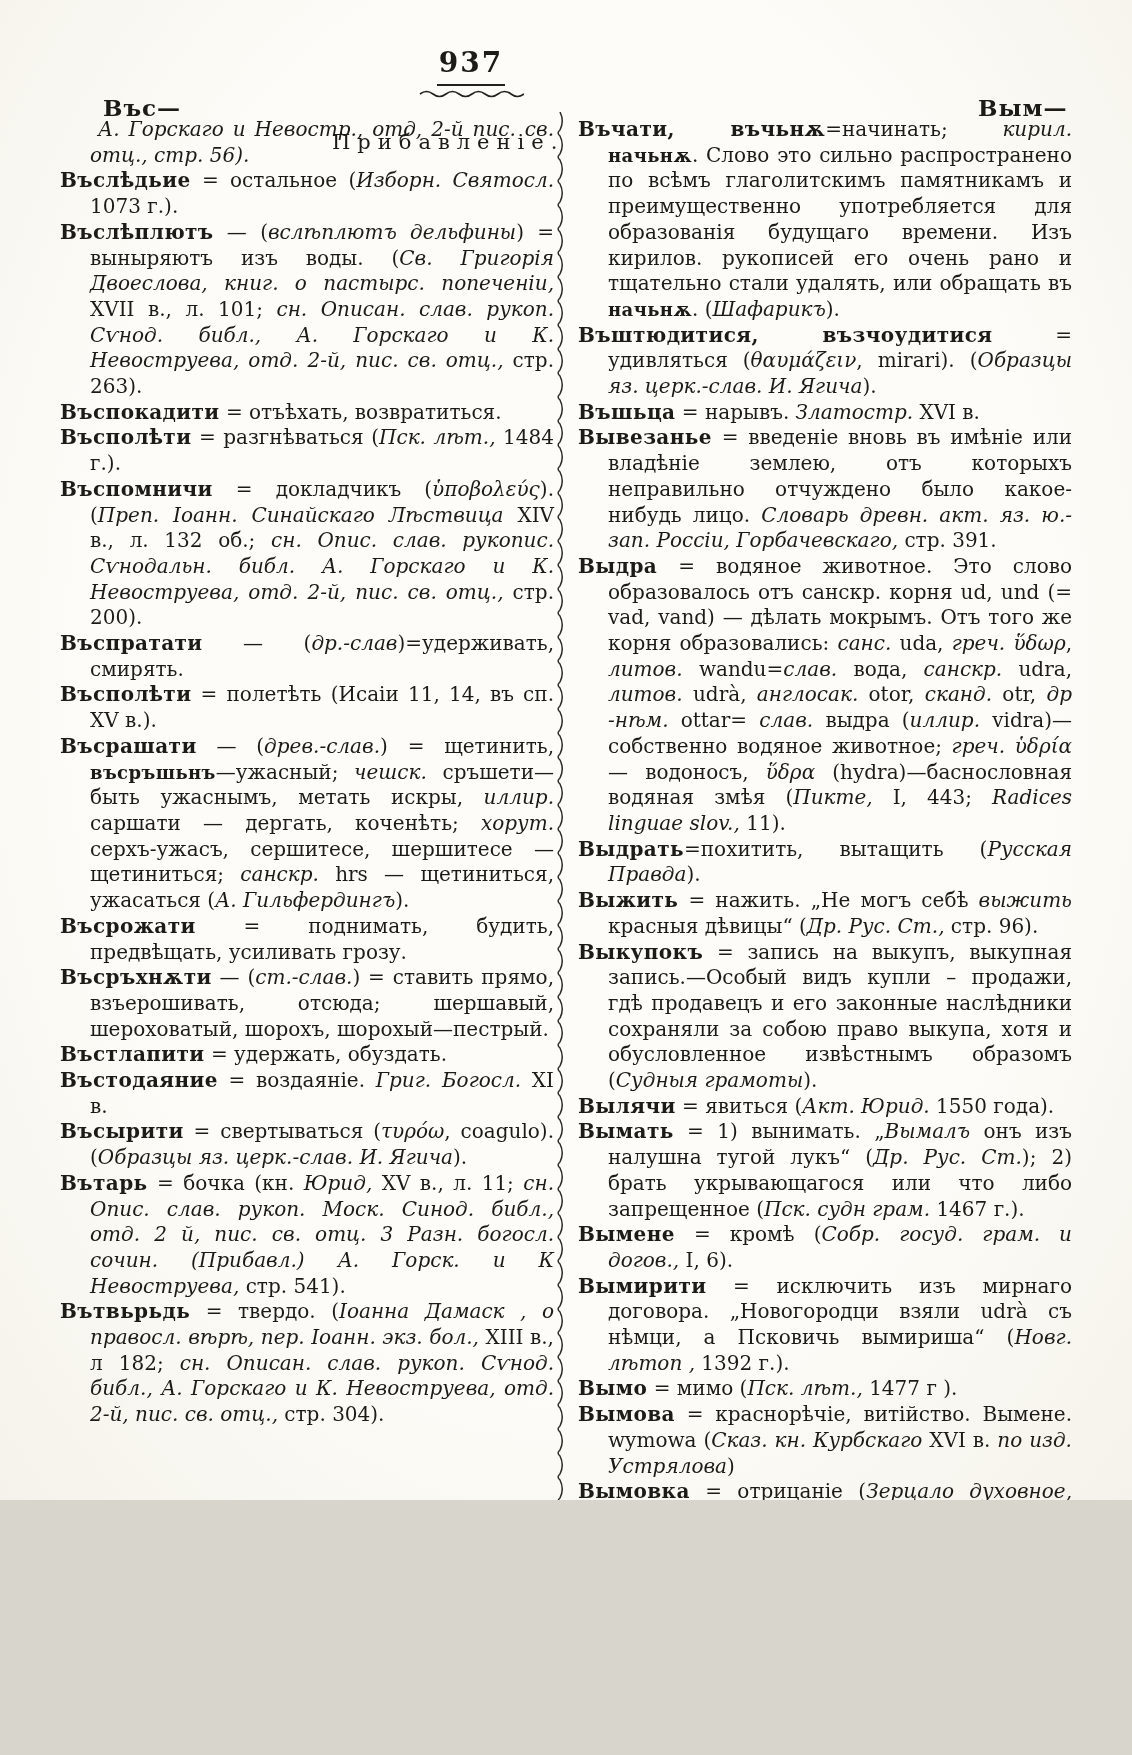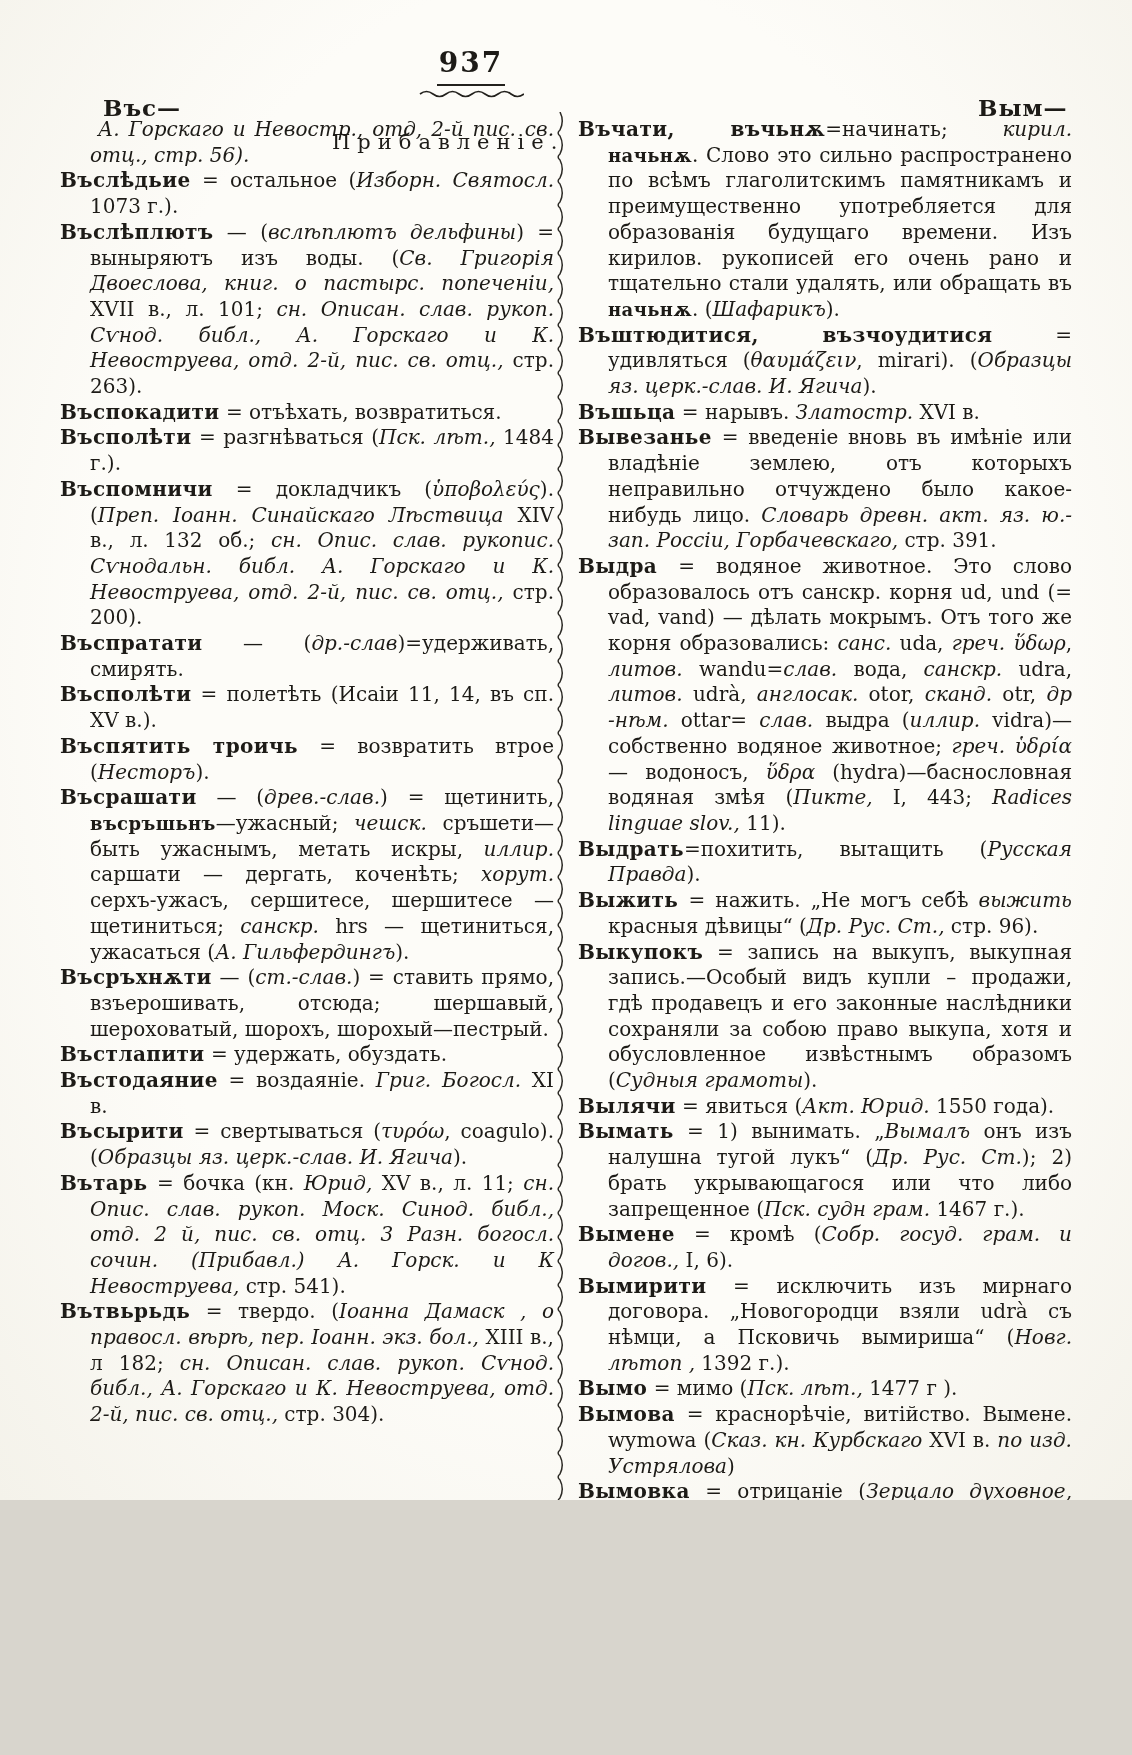--- a/index.html
+++ b/index.html
@@ -59,22 +59,22 @@
 
   <div class="col col-left">
       <p class="entry cont"><span class="it">А. Горскаго и Невостр., отд, 2-й пис. св. отц., стр. 56).</span></p>
       <p class="entry"><span class="hw">Въслѣдьие</span><span> = остальное (</span><span class="it">Изборн. Святосл.</span><span> 1073 г.).</span></p>
       <p class="entry"><span class="hw">Въслѣплютъ</span><span> — (</span><span class="it">вслѣплютъ дельфины</span><span>) = выныряютъ изъ воды. (</span><span class="it">Св. Григорія Двоеслова, книг. о пастырс. попеченіи,</span><span> XVII в., л. 101; </span><span class="it">сн. Описан. слав. рукоп. Сѵнод. библ., А. Горскаго и К. Невоструева, отд. 2-й, пис. св. отц.,</span><span> стр. 263).</span></p>
       <p class="entry"><span class="hw">Въспокадити</span><span> = отъѣхать, возвратиться.</span></p>
       <p class="entry"><span class="hw">Въсполѣти</span><span> = разгнѣваться (</span><span class="it">Пск. лѣт.,</span><span> 1484 г.).</span></p>
       <p class="entry"><span class="hw">Въспомничи</span><span> = докладчикъ (</span><span class="gr">ὑποβολεύς</span><span>). (</span><span class="it">Преп. Іоанн. Синайскаго Лѣствица</span><span> XIV в., л. 132 об.; </span><span class="it">сн. Опис. слав. рукопис. Сѵнодальн. библ. А. Горскаго и К. Невоструева, отд. 2-й, пис. св. отц.,</span><span> стр. 200).</span></p>
       <p class="entry"><span class="hw">Въспратати</span><span> — (</span><span class="it">др.-слав</span><span>)=удерживать, смирять.</span></p>
       <p class="entry"><span class="hw">Въсполѣти</span><span> = полетѣть (Исаіи 11, 14, въ сп. XV в.).</span></p>
-      <p class="entry"><span class="hw">Въспятить троичь</span><span> = возвратить втрое (</span><span class="it">Несторъ</span><span>).</span></p>
       <p class="entry"><span class="hw">Въсрашати</span><span> — (</span><span class="it">древ.-слав.</span><span>) = щетинить, </span><span class="csl">въсръшьнъ</span><span>—ужасный; </span><span class="it">чешск.</span><span> сръшети—быть ужаснымъ, метать искры, </span><span class="it">иллир.</span><span> саршати — дергать, коченѣть; </span><span class="it">хорут.</span><span> серхъ-ужасъ, сершитесе, шершитесе — щетиниться; </span><span class="it">санскр.</span><span> hrs — щетиниться, ужасаться (</span><span class="it">А. Гильфердингъ</span><span>).</span></p>
+      <p class="entry"><span class="hw">Въсрожати</span><span> = поднимать, будить, предвѣщать, усиливать грозу.</span></p>
       <p class="entry"><span class="hw">Въсръхнѫти</span><span> — (</span><span class="it">ст.-слав.</span><span>) = ставить прямо, взъерошивать, отсюда; шершавый, шероховатый, шорохъ, шорохый—пестрый.</span></p>
       <p class="entry"><span class="hw">Въстлапити</span><span> = удержать, обуздать.</span></p>
       <p class="entry"><span class="hw">Въстодаяние</span><span> = воздаяніе. </span><span class="it">Григ. Богосл.</span><span> XI в.</span></p>
       <p class="entry"><span class="hw">Въсырити</span><span> = свертываться (</span><span class="gr">τυρόω</span><span>, coagulo). (</span><span class="it">Образцы яз. церк.-слав. И. Ягича</span><span>).</span></p>
       <p class="entry"><span class="hw">Вътарь</span><span> = бочка (кн. </span><span class="it">Юрид,</span><span> XV в., л. 11; </span><span class="it">сн. Опис. слав. рукоп. Моск. Синод. библ., отд. 2 й, пис. св. отц. 3 Разн. богосл. сочин. (Прибавл.) А. Горск. и К Невоструева,</span><span> стр. 541).</span></p>
       <p class="entry"><span class="hw">Вътвьрьдь</span><span> = твердо. (</span><span class="it">Іоанна Дамаск , о правосл. вѣрѣ, пер. Іоанн. экз. бол.,</span><span> XIII в., л 182; </span><span class="it">сн. Описан. слав. рукоп. Сѵнод. библ., А. Горскаго и К. Невоструева, отд. 2-й, пис. св. отц.,</span><span> стр. 304).</span></p>
     </div>
   <div class="col col-right">
       <p class="entry"><span class="hw">Въчати, въчьнѫ</span><span>=начинать; </span><span class="it">кирил.</span><span> </span><span class="csl">начьнѫ</span><span>. Слово это сильно распространено по всѣмъ глаголитскимъ памятникамъ и преимущественно употребляется для образованія будущаго времени. Изъ кирилов. рукописей его очень рано и тщательно стали удалять, или обращать въ </span><span class="csl">начьнѫ</span><span>. (</span><span class="it">Шафарикъ</span><span>).</span></p>
       <p class="entry"><span class="hw">Въштюдитися, възчоудитися</span><span> = удивляться (</span><span class="gr">θαυμάζειν</span><span>, mirari). (</span><span class="it">Образцы яз. церк.-слав. И. Ягича</span><span>).</span></p>

